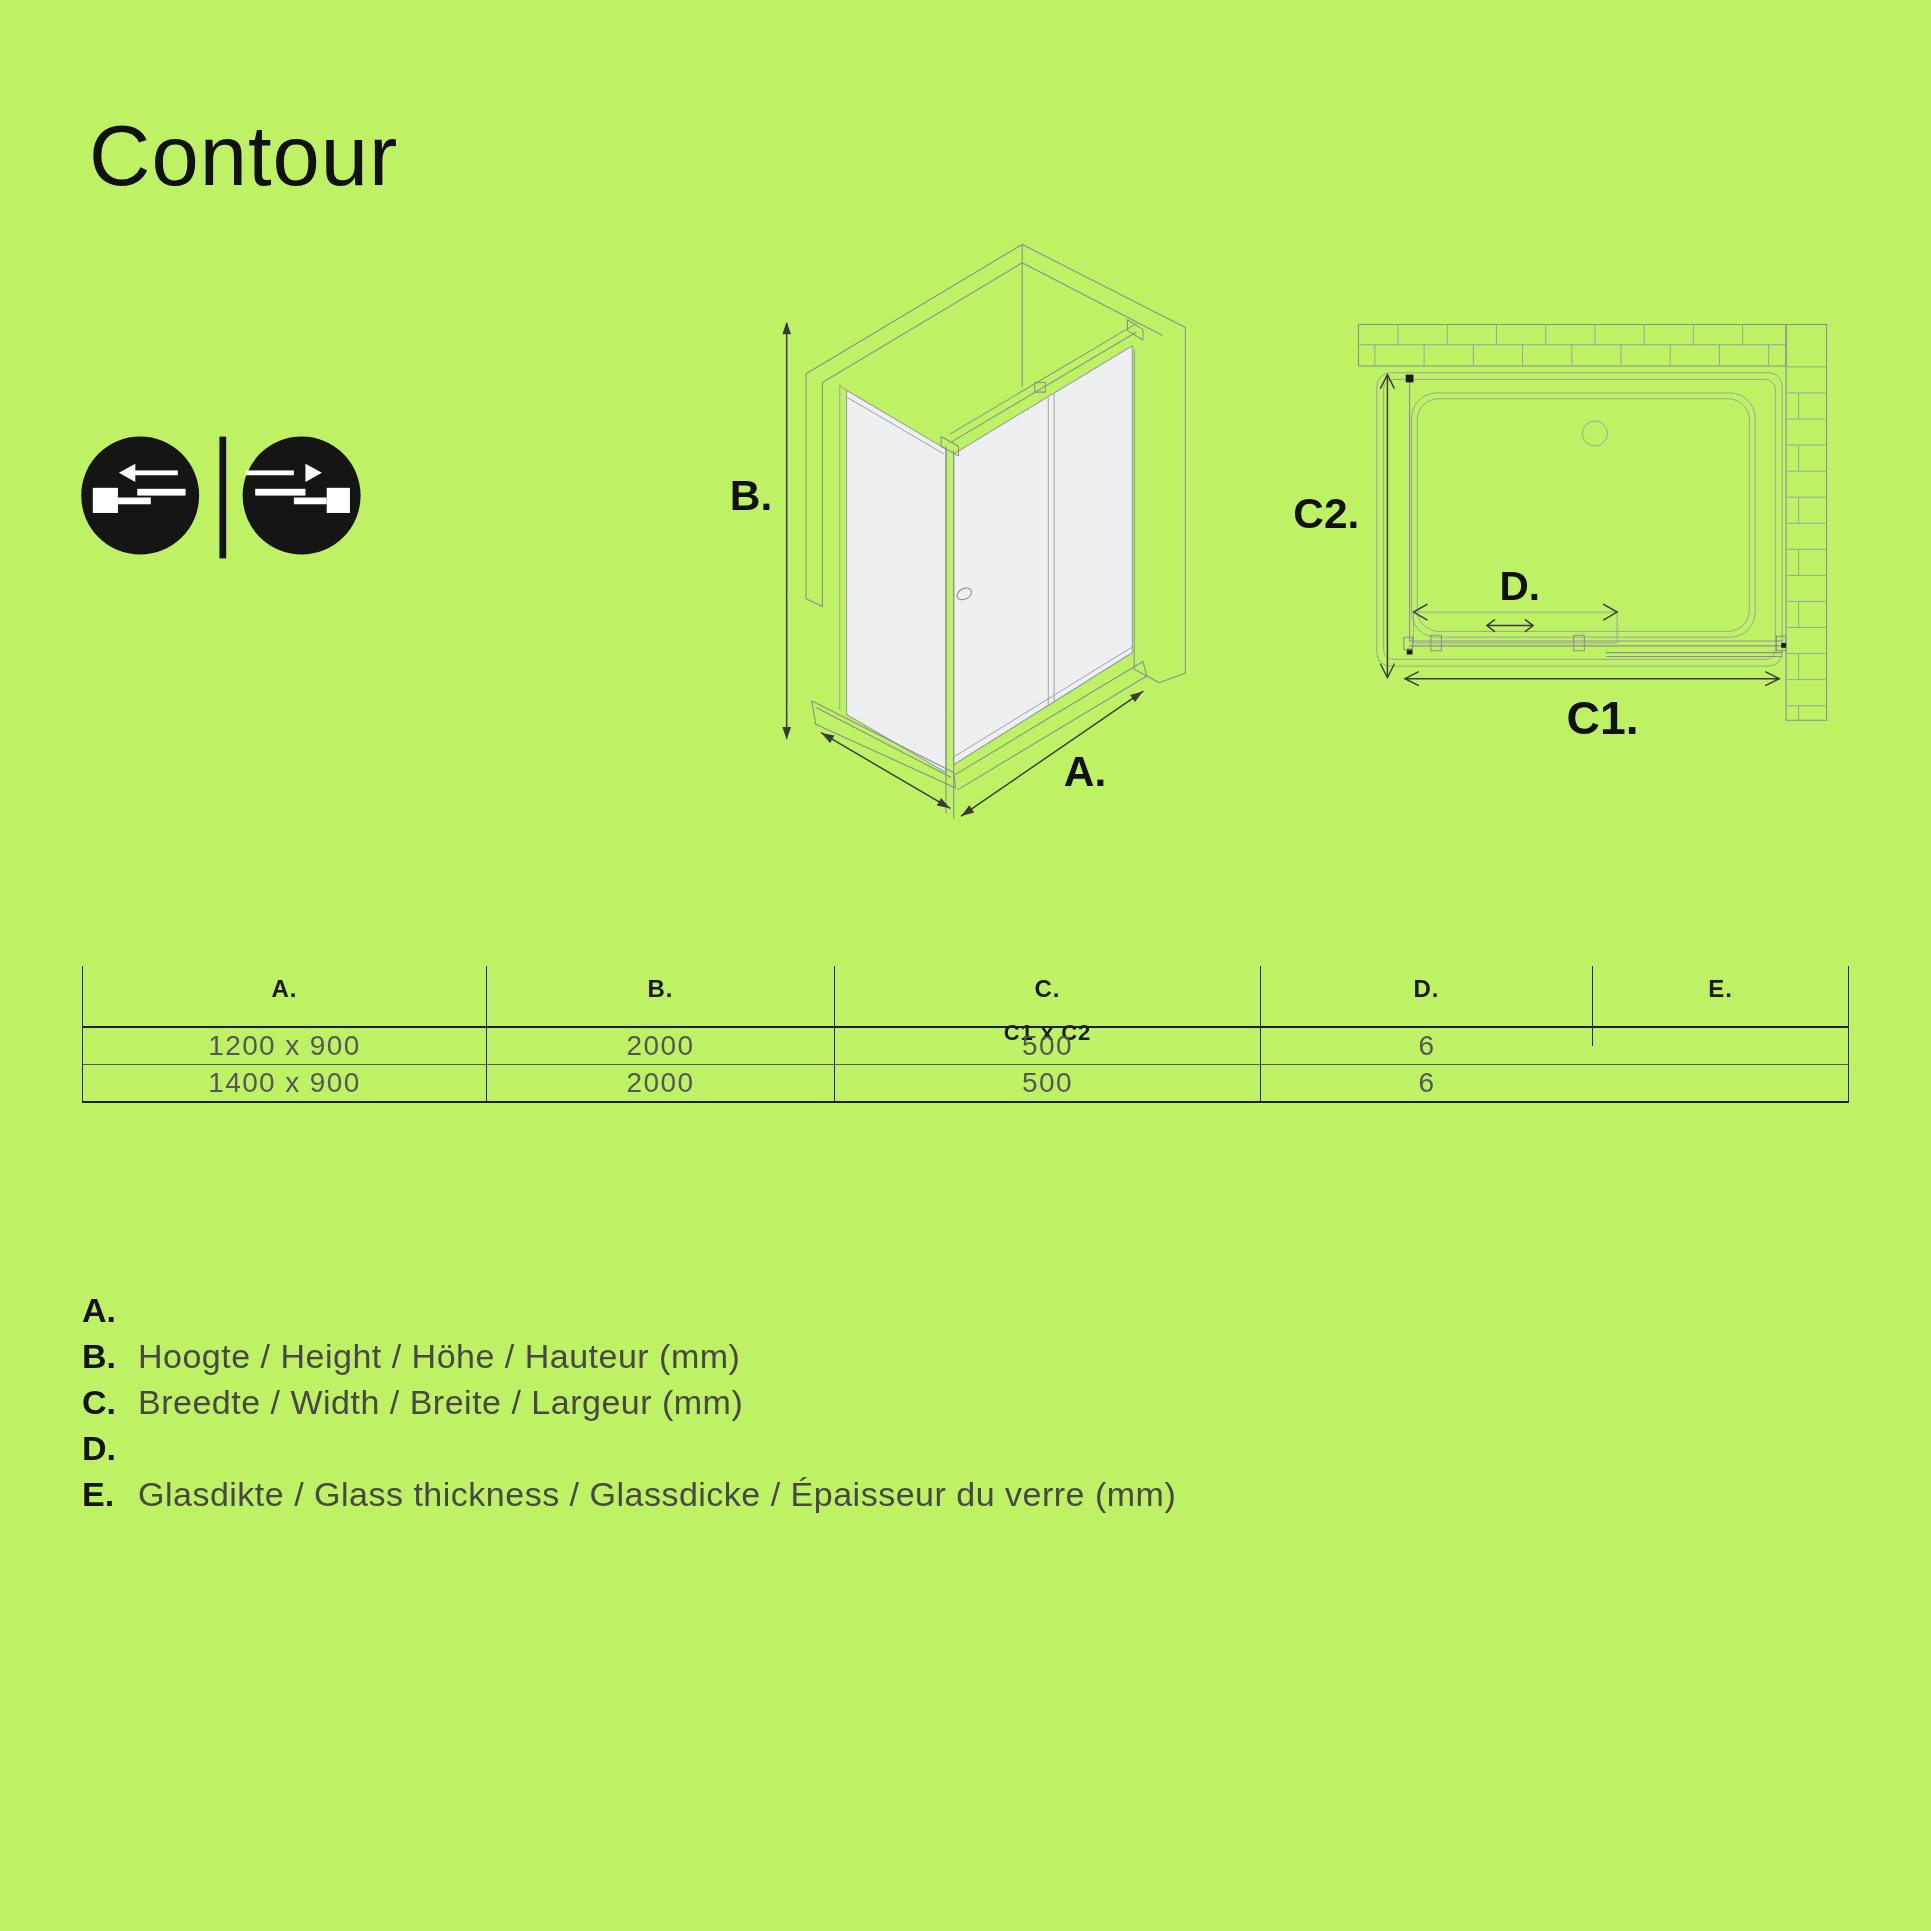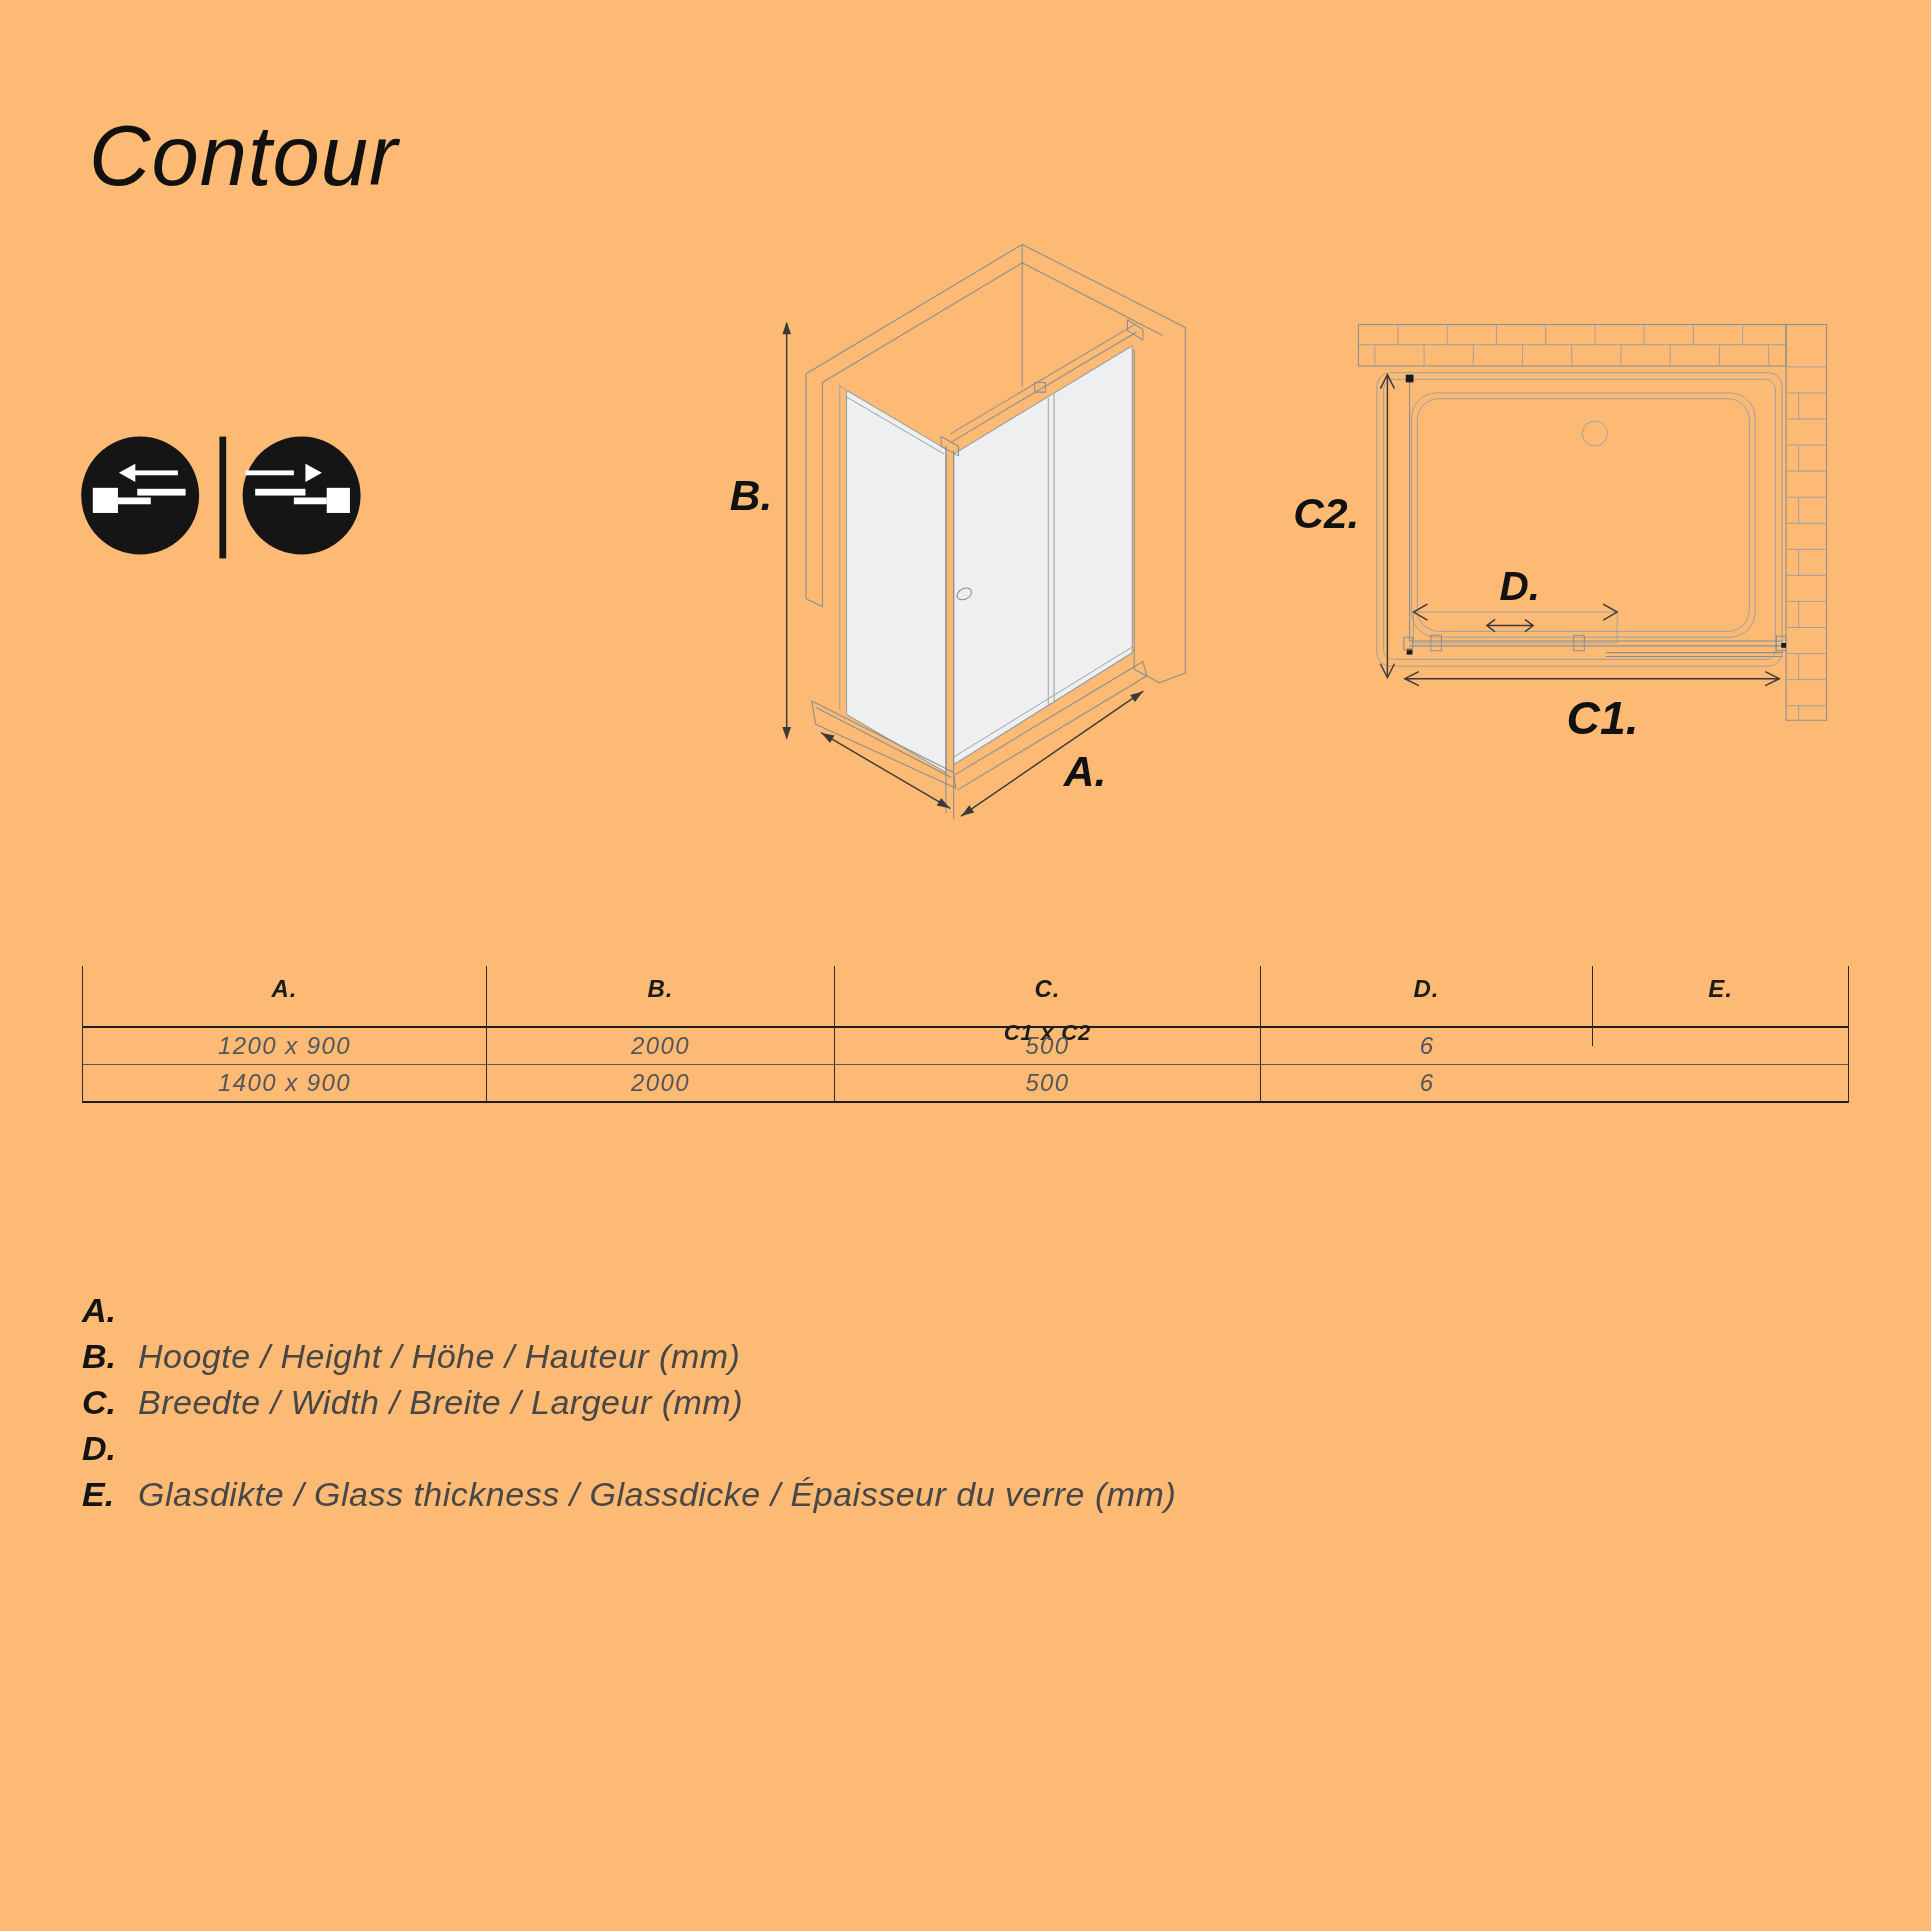--- a/index.html
+++ b/index.html
@@ -1,17 +1,17 @@
 <!DOCTYPE html>
 <html><head>
 <meta charset="utf-8">
 <style>
   html,body{margin:0;padding:0;background:#ffffff;}
-  .page{position:relative;width:1931px;height:1931px;background:#fdba74;overflow:hidden;
-        font-family:"Liberation Sans",sans-serif;font-style:italic;}
+  .page{position:relative;width:1931px;height:1931px;background:#bef264;overflow:hidden;
+        font-family:"Liberation Sans",sans-serif;}
   .page-title{position:absolute;left:89px;top:56px;font-size:85px;line-height:1;
         font-weight:400;letter-spacing:1px;color:#111;}
   .abs{position:absolute;}
 
   
   .ln{stroke:#8a8d90;stroke-width:1.1;fill:none;stroke-linejoin:round;stroke-linecap:round;}
   .lnd{stroke:#9aa0a3;stroke-width:1;fill:none;}
   .glass{fill:#edeff0;stroke:#9aa0a3;stroke-width:1.1;stroke-linejoin:round;}
   .dim{stroke:#3a3a3a;stroke-width:1.5;fill:none;stroke-linecap:round;}
   .dimfill{fill:#3a3a3a;}
@@ -27,21 +27,21 @@
         align-items:center;text-align:center;}
   .t-cell:last-child{border-right:none;}
   .t-head{height:60px;border-bottom:2.9px solid #1f1f1f;}
   .t-head .t-cell{justify-content:flex-start;padding-top:8.7px;}
   .t-key{font-weight:700;font-size:24px;color:#1b1b1b;letter-spacing:1px;}
   .t-sub{font-weight:700;font-size:22px;color:#1b1b1b;margin-top:17px;letter-spacing:1px;}
   .t-data .t-cell{justify-content:center;}
   .t-data{height:36px;}
   .t-r1{border-bottom:1.9px solid #58595b;}
   .t-r2{border-bottom:2.9px solid #1f1f1f;}
-  .t-val{font-size:24px;font-weight:400;color:#55565a;letter-spacing:1.4px;}
+  .t-val{font-size:28px;font-weight:400;color:#55565a;letter-spacing:1.4px;}
 
   
   .legend{position:absolute;left:82px;top:1291px;}
   .legend-row{display:flex;align-items:baseline;height:46px;}
   .l-key{font-weight:700;font-size:34px;color:#141414;width:56px;flex:0 0 56px;}
   .l-text{font-size:34px;font-weight:400;color:#474747;letter-spacing:0.5px;}
 </style>
 </head>
 <body>
 

